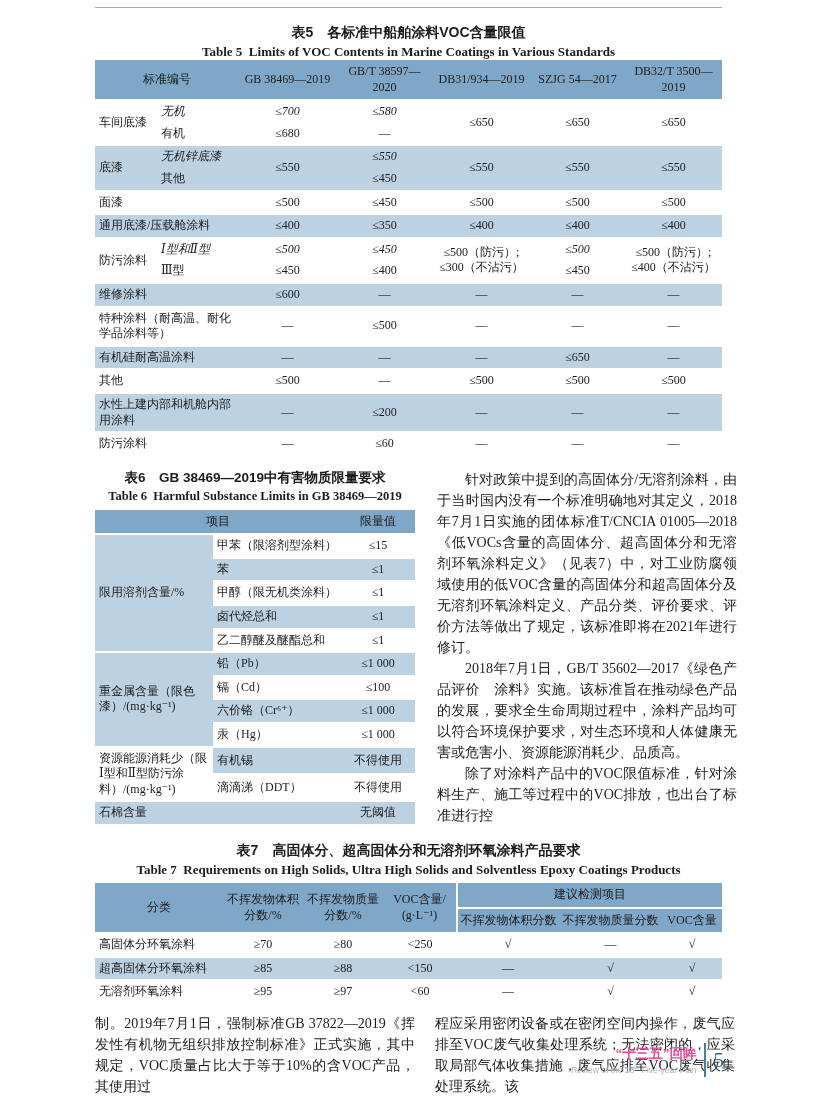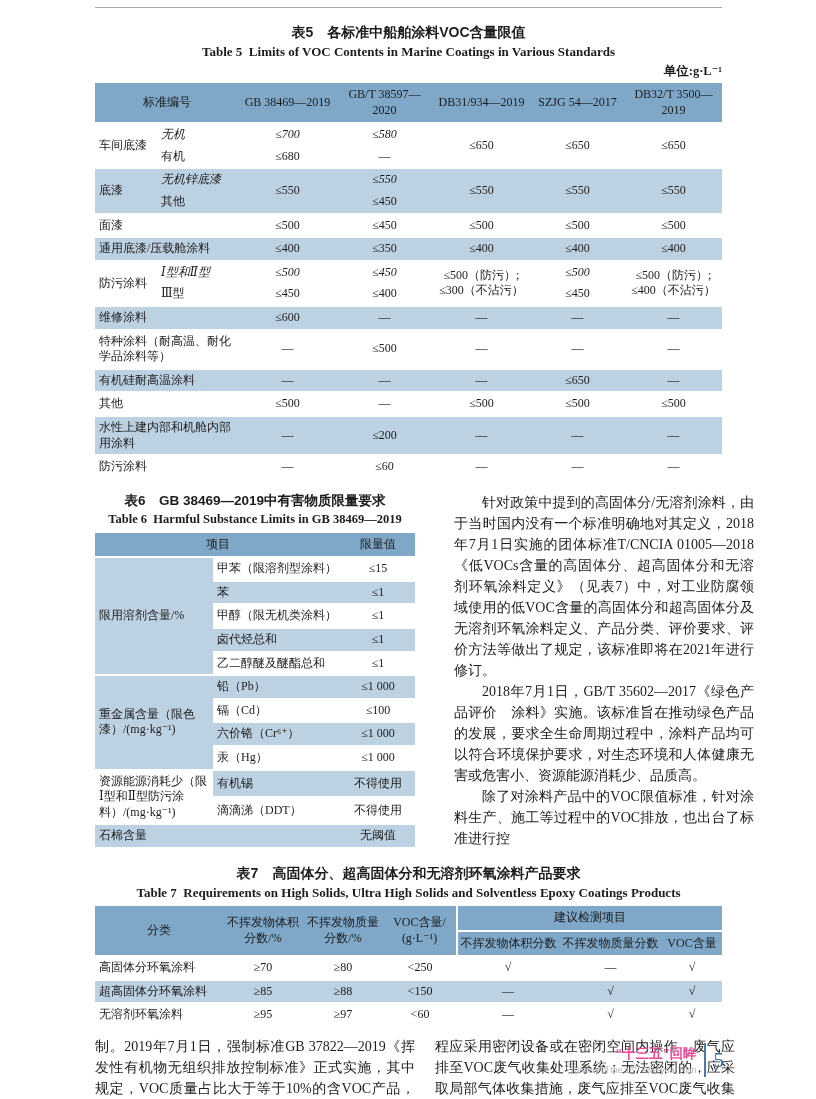--- a/index.html
+++ b/index.html
@@ -20,21 +20,21 @@
   .t td{padding:3px 4px;vertical-align:middle;border-bottom:2px solid #fff;}
   .t td.nb{border-bottom:none;font-style:italic;}
   .c{text-align:center;white-space:nowrap;}
   .al{text-align:left;padding-left:6px;}
   tr.rb td{background:#BCD1E2;}
   td.cb{background:#BCD1E2;}
   .pl{white-space:pre-line;}
   .wl{border-left:2px solid #fff;}
   .cols{display:flex;margin-top:12px;gap:20px;}
   .col-l{width:320px;flex:0 0 320px;}
-  .col-r{width:300px;flex:0 0 300px;margin-left:19px;}
+  .col-r{width:300px;flex:0 0 300px;margin-left:2px;}
   .t6t{margin-top:0;font-size:13.5px;}
   .t6te{font-size:12.5px;}
   .para{margin:0;font-size:14px;line-height:21px;text-align:justify;text-indent:2em;}
   .para.cont{text-indent:0;}
   .t6{margin-top:6px;}
   .t7sec{margin-top:10px;}
   .bottom{margin-top:8px;}
   .footer{position:absolute;right:92px;bottom:22px;display:flex;align-items:center;}
   .f-text{text-align:right;margin-right:7px;}
   .f-cn{font-size:13.5px;font-weight:bold;color:#ec4899;font-family:"Liberation Sans",sans-serif;}
@@ -46,21 +46,20 @@
 </head>
 <body>
 
 <div class="page">
   <div class="content">
 
     <div class="head-rule"></div>
 
     <div class="tbl-title-cn">表5　各标准中船舶涂料VOC含量限值</div>
     <div class="tbl-title-en">Table 5&nbsp;&nbsp;Limits of VOC Contents in Marine Coatings in Various Standards</div>
-    <div class="unit">单位:g·L⁻¹</div>
 
     <table class="t t5">
       <colgroup>
           <col style="width:62px">
           <col style="width:82px">
           <col style="width:97px">
           <col style="width:97px">
           <col style="width:97px">
           <col style="width:95px">
           <col style="width:97px">

